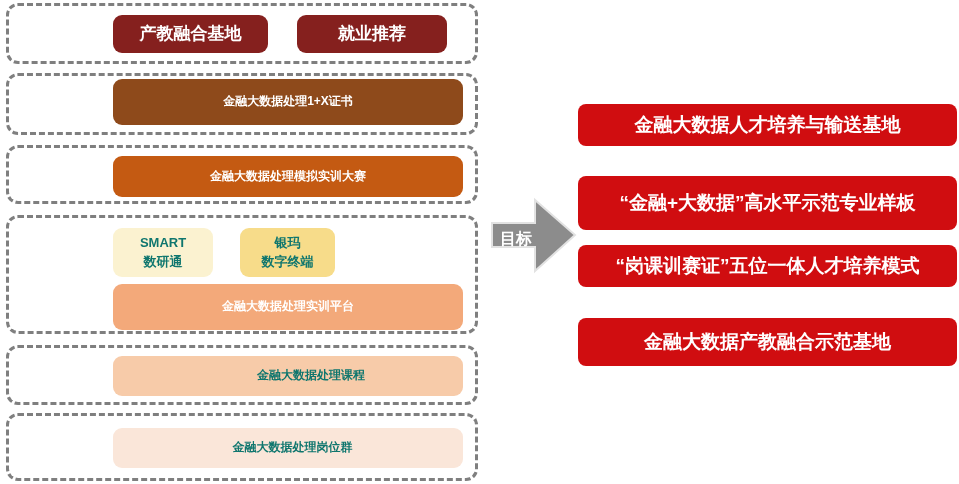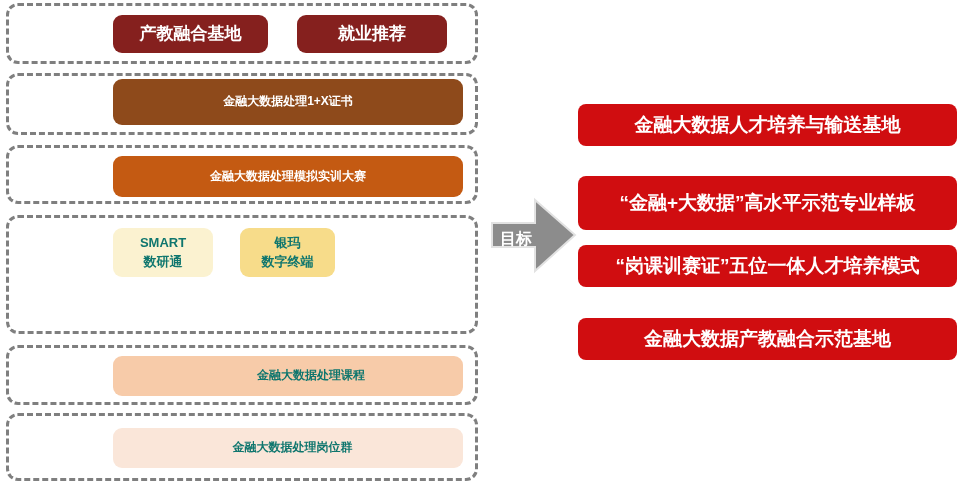--- a/index.html
+++ b/index.html
@@ -62,20 +62,23 @@
 
   <div class="node tb f13" style="left: 113px; top: 228px; width: 100px; height: 49px; background-color: rgb(251, 242, 208);">
     <span>SMART</span>
     <span>数研通</span>
   </div>
   <div class="node tb f13" style="left: 240px; top: 228px; width: 95px; height: 49px; background-color: rgb(247, 220, 138);">
     <span>银玛</span>
     <span>数字终端</span>
   </div>
 
+  <div class="node tw f18" style="left: 113px; top: 284px; width: 350px; height: 46px; background-color: rgb(243, 169, 122);">
+    <span>金融大数据处理实训平台</span>
+  </div>
 
   <div class="node tb f18" style="left: 113px; top: 356px; width: 350px; height: 40px; background-color: rgb(247, 203, 169); padding-left: 46px;">
     <span>金融大数据处理课程</span>
   </div>
 
   <div class="node tb f18" style="left: 113px; top: 428px; width: 350px; height: 40px; background-color: rgb(250, 230, 217); padding-left: 9px;">
     <span>金融大数据处理岗位群</span>
   </div>
 
   <svg class="arrow-svg" style="position:absolute; left:489px; top:196px;" width="90" height="80" viewBox="0 0 90 80">
@@ -85,17 +88,17 @@
 
   <div class="goal" style="left: 578px; top: 104px; width: 379px; height: 42px; background-color: rgb(208, 13, 16);">
     <span>金融大数据人才培养与输送基地</span>
   </div>
   <div class="goal" style="left: 578px; top: 176px; width: 379px; height: 54px; background-color: rgb(208, 13, 16);">
     <span>“金融+大数据”高水平示范专业样板</span>
   </div>
   <div class="goal" style="left: 578px; top: 245px; width: 379px; height: 42px; background-color: rgb(208, 13, 16);">
     <span>“岗课训赛证”五位一体人才培养模式</span>
   </div>
-  <div class="goal" style="left: 578px; top: 318px; width: 379px; height: 42px; background-color: rgb(208, 13, 16);">
+  <div class="goal" style="left: 578px; top: 318px; width: 379px; height: 48px; background-color: rgb(208, 13, 16);">
     <span>金融大数据产教融合示范基地</span>
   </div>
 
 </div>
 
 </body></html>

